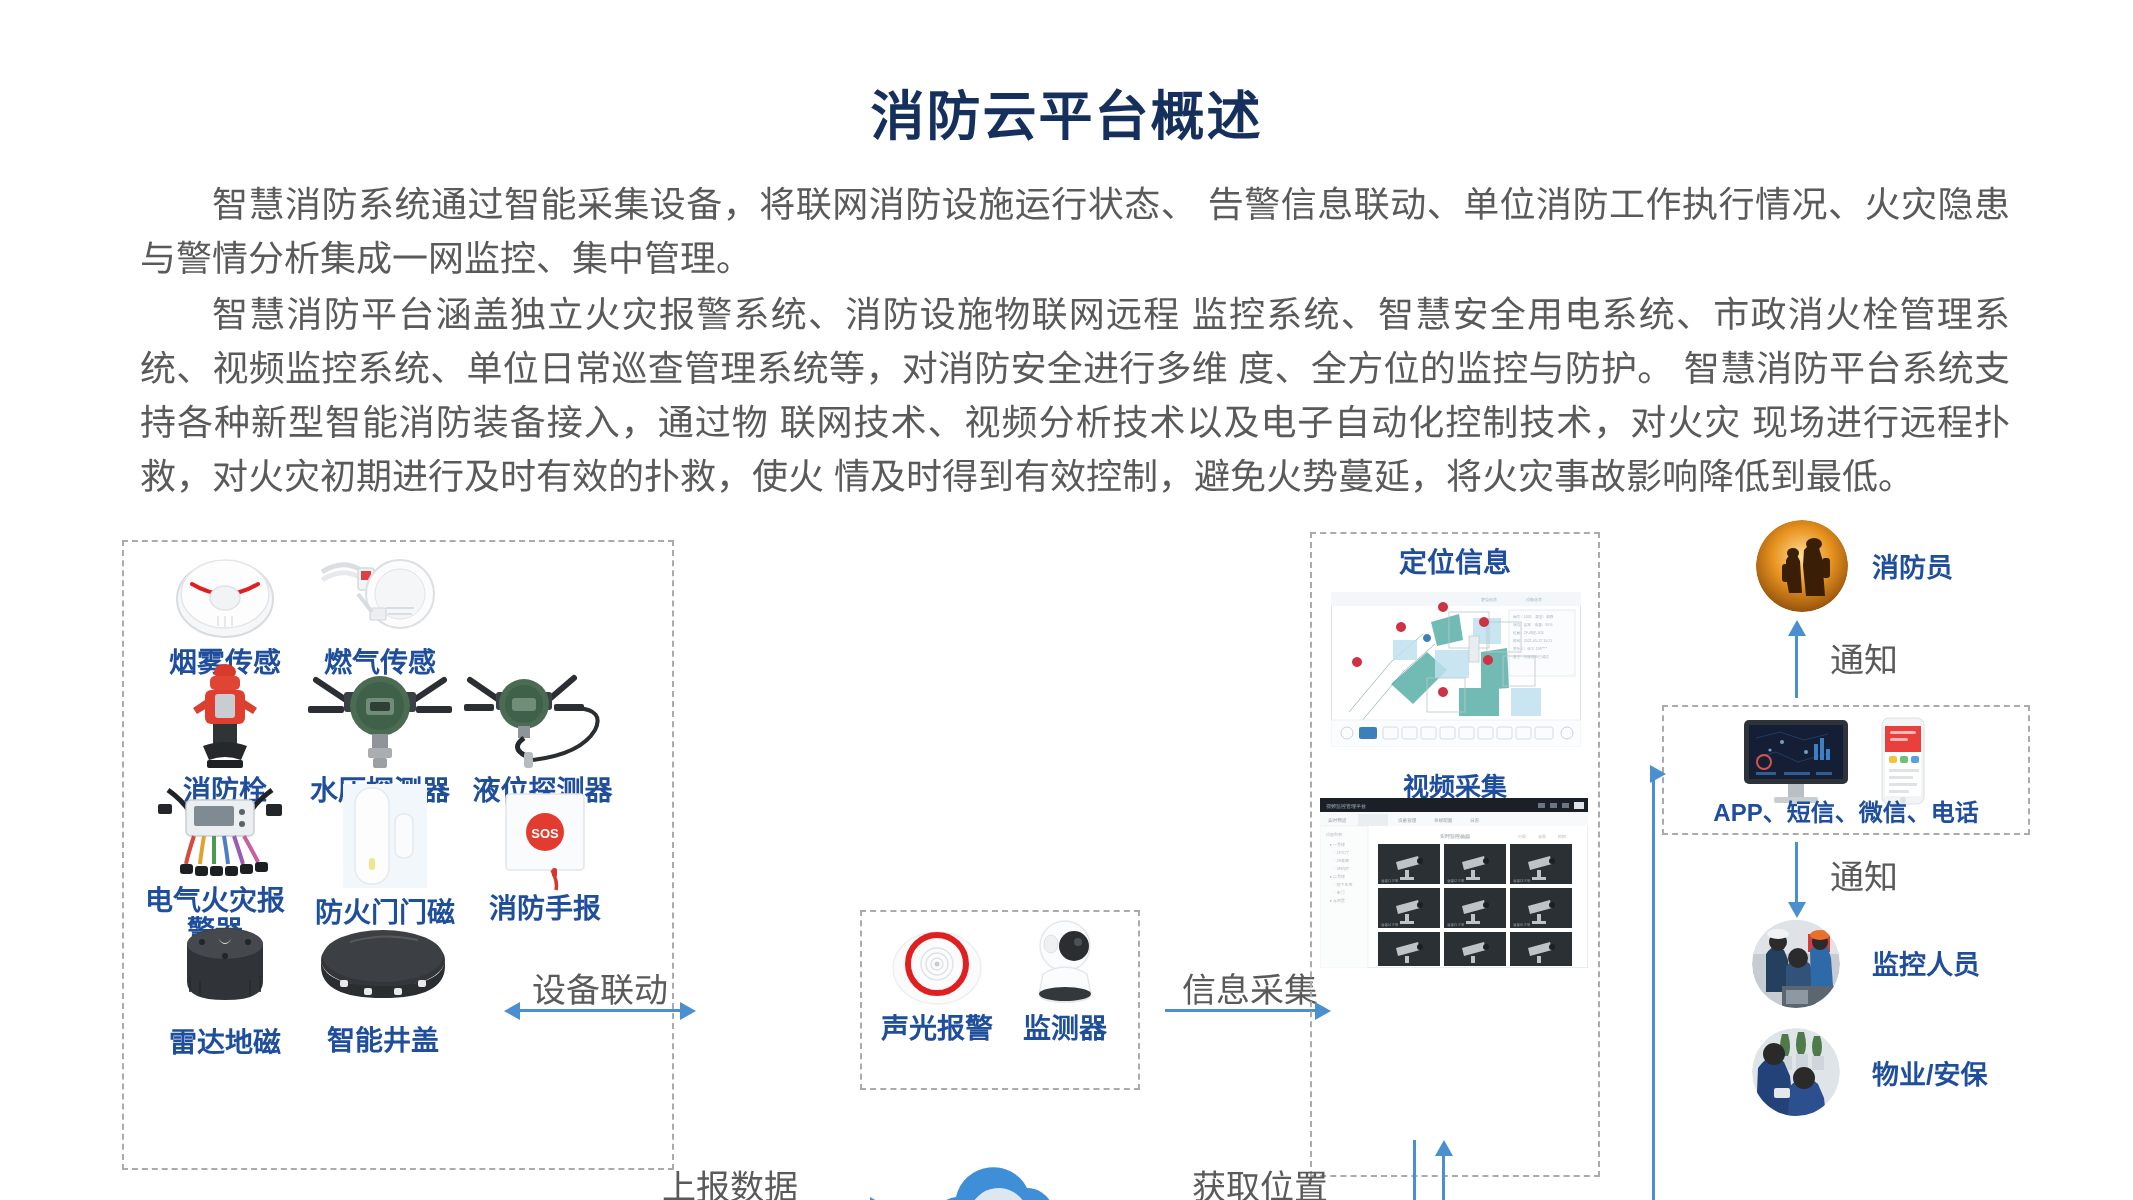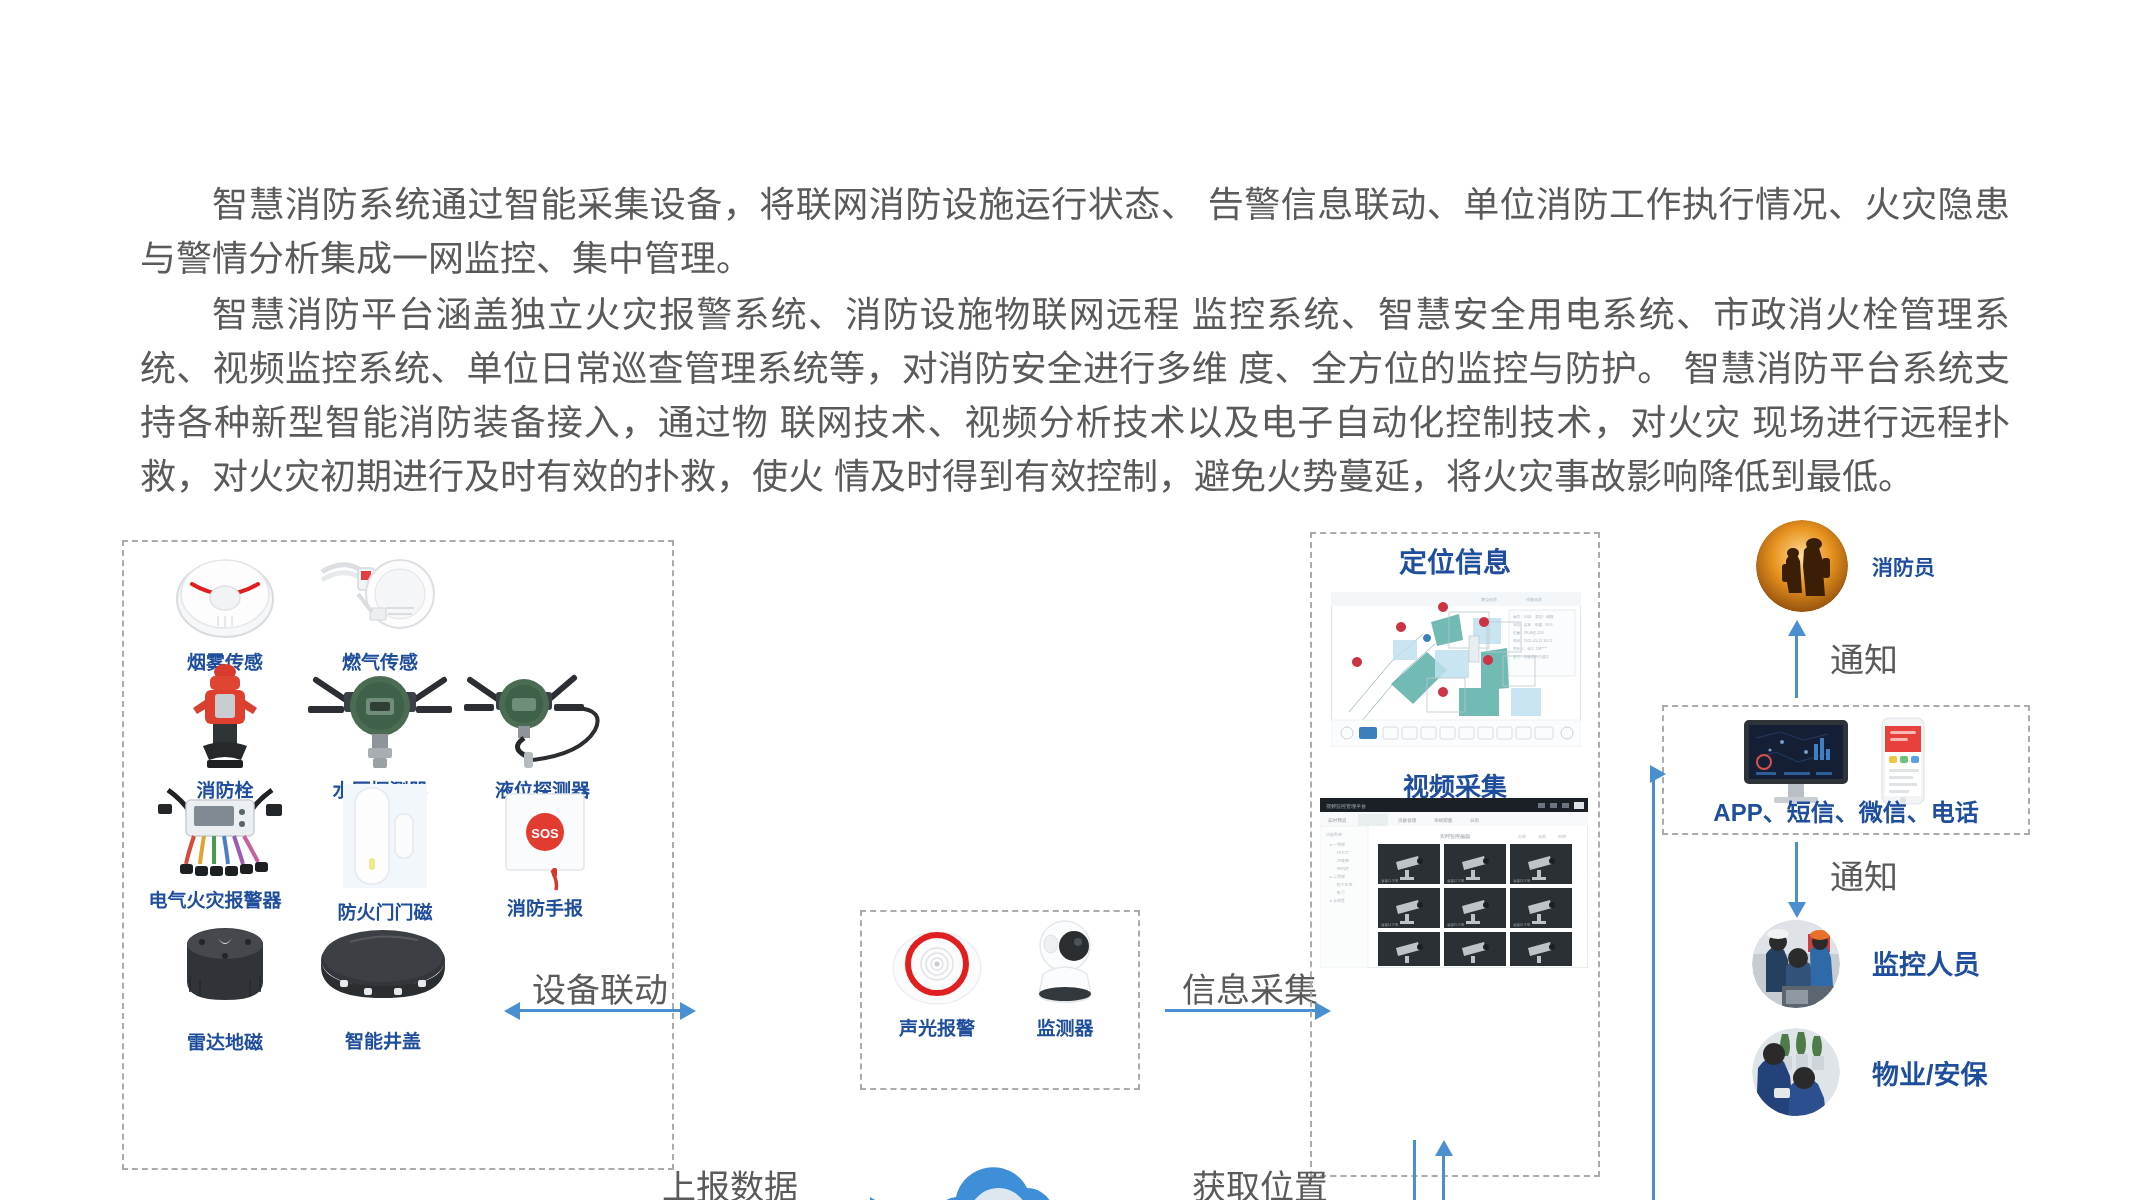--- a/index.html
+++ b/index.html
@@ -34,21 +34,21 @@
 
   .dashed-box {
     position: absolute;
     border: 2px dashed #a9abad;
     background: transparent;
   }
 
   .blue-label {
     position: absolute;
     color: #1f4e9c; font-weight: bold; text-align: center;
-    font-size: 19px; line-height: 30px;
+    font-size: 28px; line-height: 30px;
     white-space: nowrap;
   }
   .blue-label.wrap { white-space: normal; }
 
   .gray-label {
     position: absolute;
     color: #5a5a5a; font-size: 34px; text-align: center;
     white-space: nowrap;
   }
 
@@ -70,20 +70,21 @@
     border-radius: 50%;
     overflow: hidden;
     position: absolute;
   }
 </style>
 </head>
 <body>
 
 <div class="page">
 
+  <div class="title">消防云平台概述</div>
 
   <div class="body-copy">
     <p>智慧消防系统通过智能采集设备，将联网消防设施运行状态、 告警信息联动、单位消防工作执行情况、火灾隐患与警情分析集成一网监控、集中管理。</p>
     <p>智慧消防平台涵盖独立火灾报警系统、消防设施物联网远程 监控系统、智慧安全用电系统、市政消火栓管理系统、视频监控系统、单位日常巡查管理系统等，对消防安全进行多维 度、全方位的监控与防护。 智慧消防平台系统支持各种新型智能消防装备接入，通过物 联网技术、视频分析技术以及电子自动化控制技术，对火灾 现场进行远程扑救，对火灾初期进行及时有效的扑救，使火 情及时得到有效控制，避免火势蔓延，将火灾事故影响降低到最低。</p>
   </div>
 
   <div class="diagram">
 
     <div class="dashed-box" style="left:122px; top:20px; width:552px; height:630px;"></div>
 
@@ -603,21 +604,21 @@
         <g fill="#3a1f06">
           <path d="M30 40 q5 -9 11 -5 l3 6 l2 32 l-13 0 l-3 -16 z"></path>
           <path d="M48 30 q8 -10 15 -2 l3 10 l3 38 l-19 0 l-3 -30 z"></path>
           <ellipse cx="37" cy="33" rx="6" ry="5"></ellipse>
           <ellipse cx="58" cy="24" rx="8" ry="6"></ellipse>
           <rect x="26" y="44" width="7" height="18" rx="3"></rect>
           <rect x="66" y="38" width="8" height="20" rx="3"></rect>
         </g>
       </svg>
     </div>
-    <div class="blue-label" style="left:1872px; top:33px; width:180px; font-size:21px; text-align:left;">消防员</div>
+    <div class="blue-label" style="left:1872px; top:33px; width:180px; font-size:27px; text-align:left;">消防员</div>
 
     <div class="gray-label" style="left:1830px; top:113px; width:120px; text-align:left;">通知</div>
     <div>
       <div class="aline" style="left:1795px; top:112px; width:3px; height:66px;"></div>
       <div class="ahead up" style="left:1788px; top:100px;"></div>
     </div>
 
     <div class="gray-label" style="left:1830px; top:330px; width:120px; text-align:left;">通知</div>
     <div>
       <div class="aline" style="left:1795px; top:322px; width:3px; height:62px;"></div>

